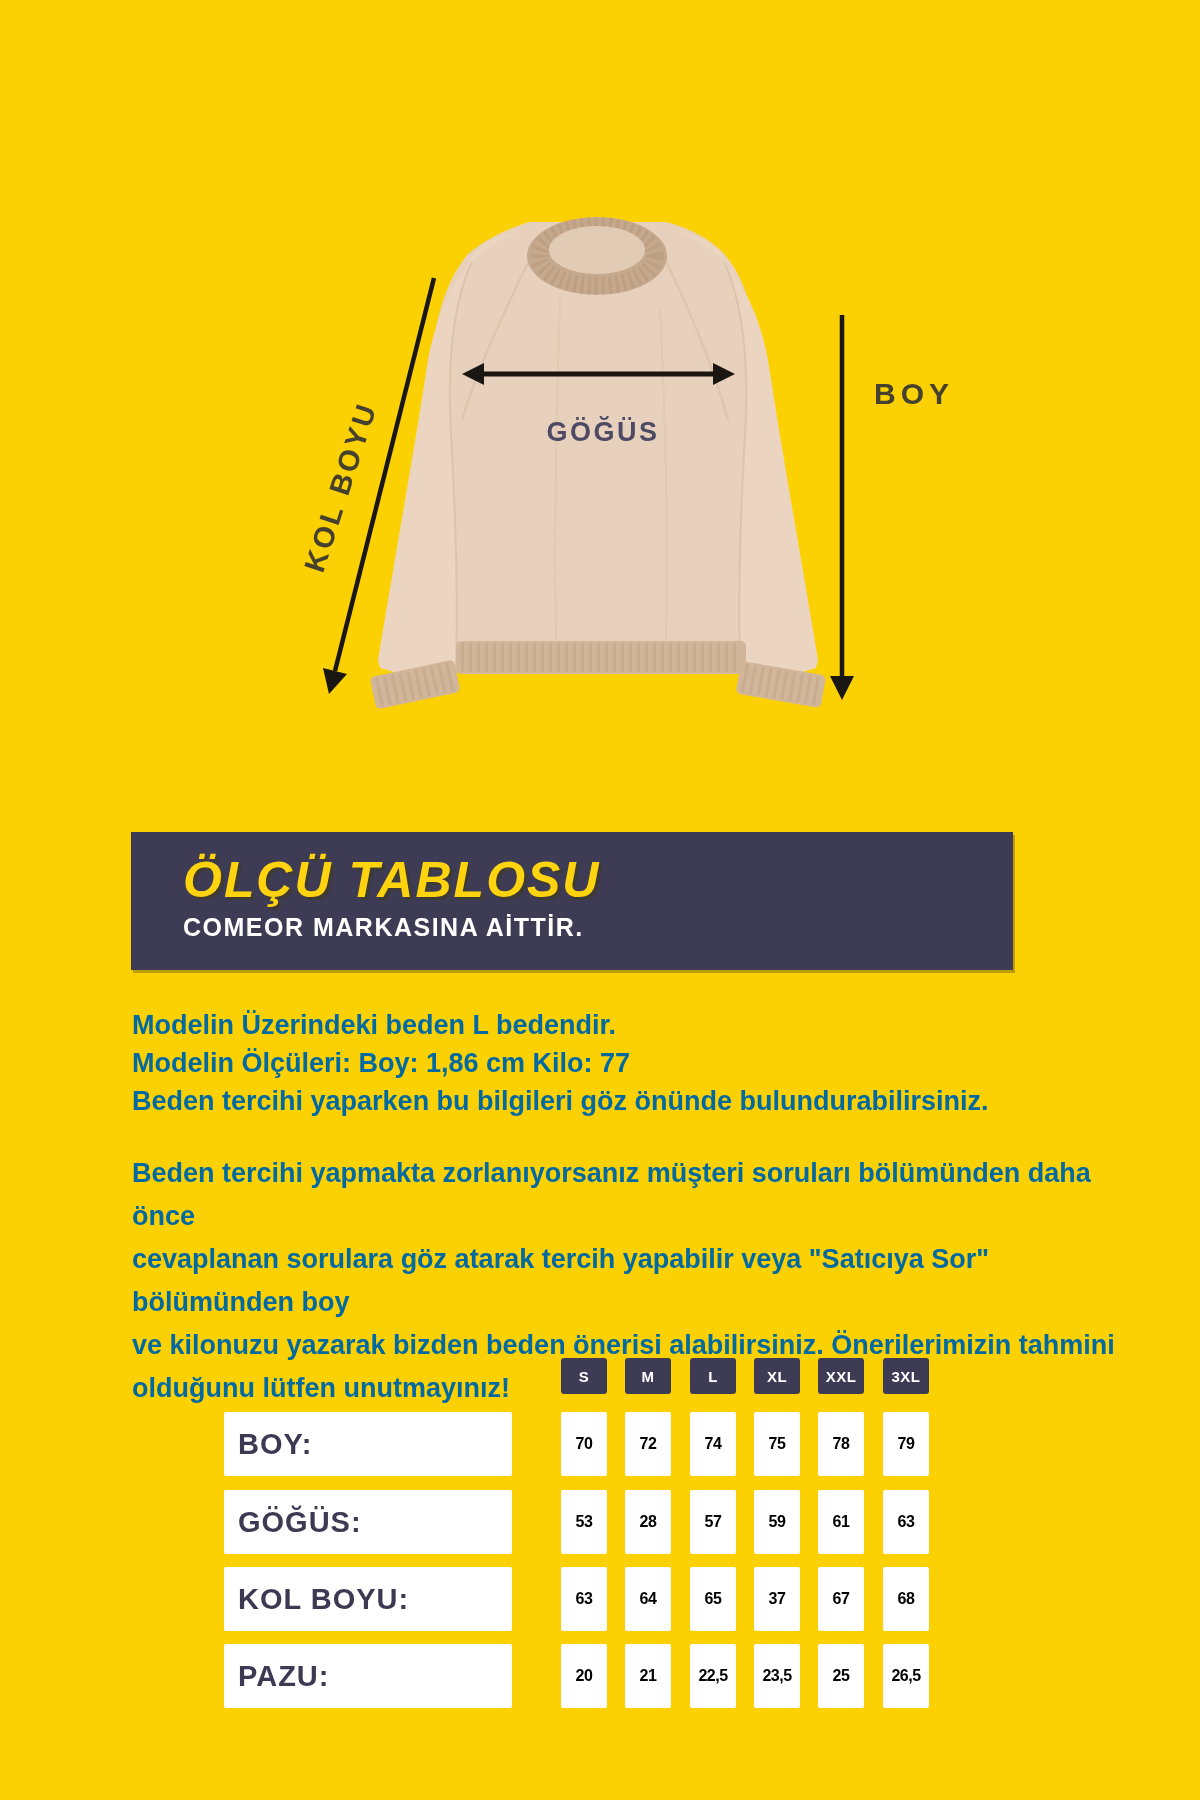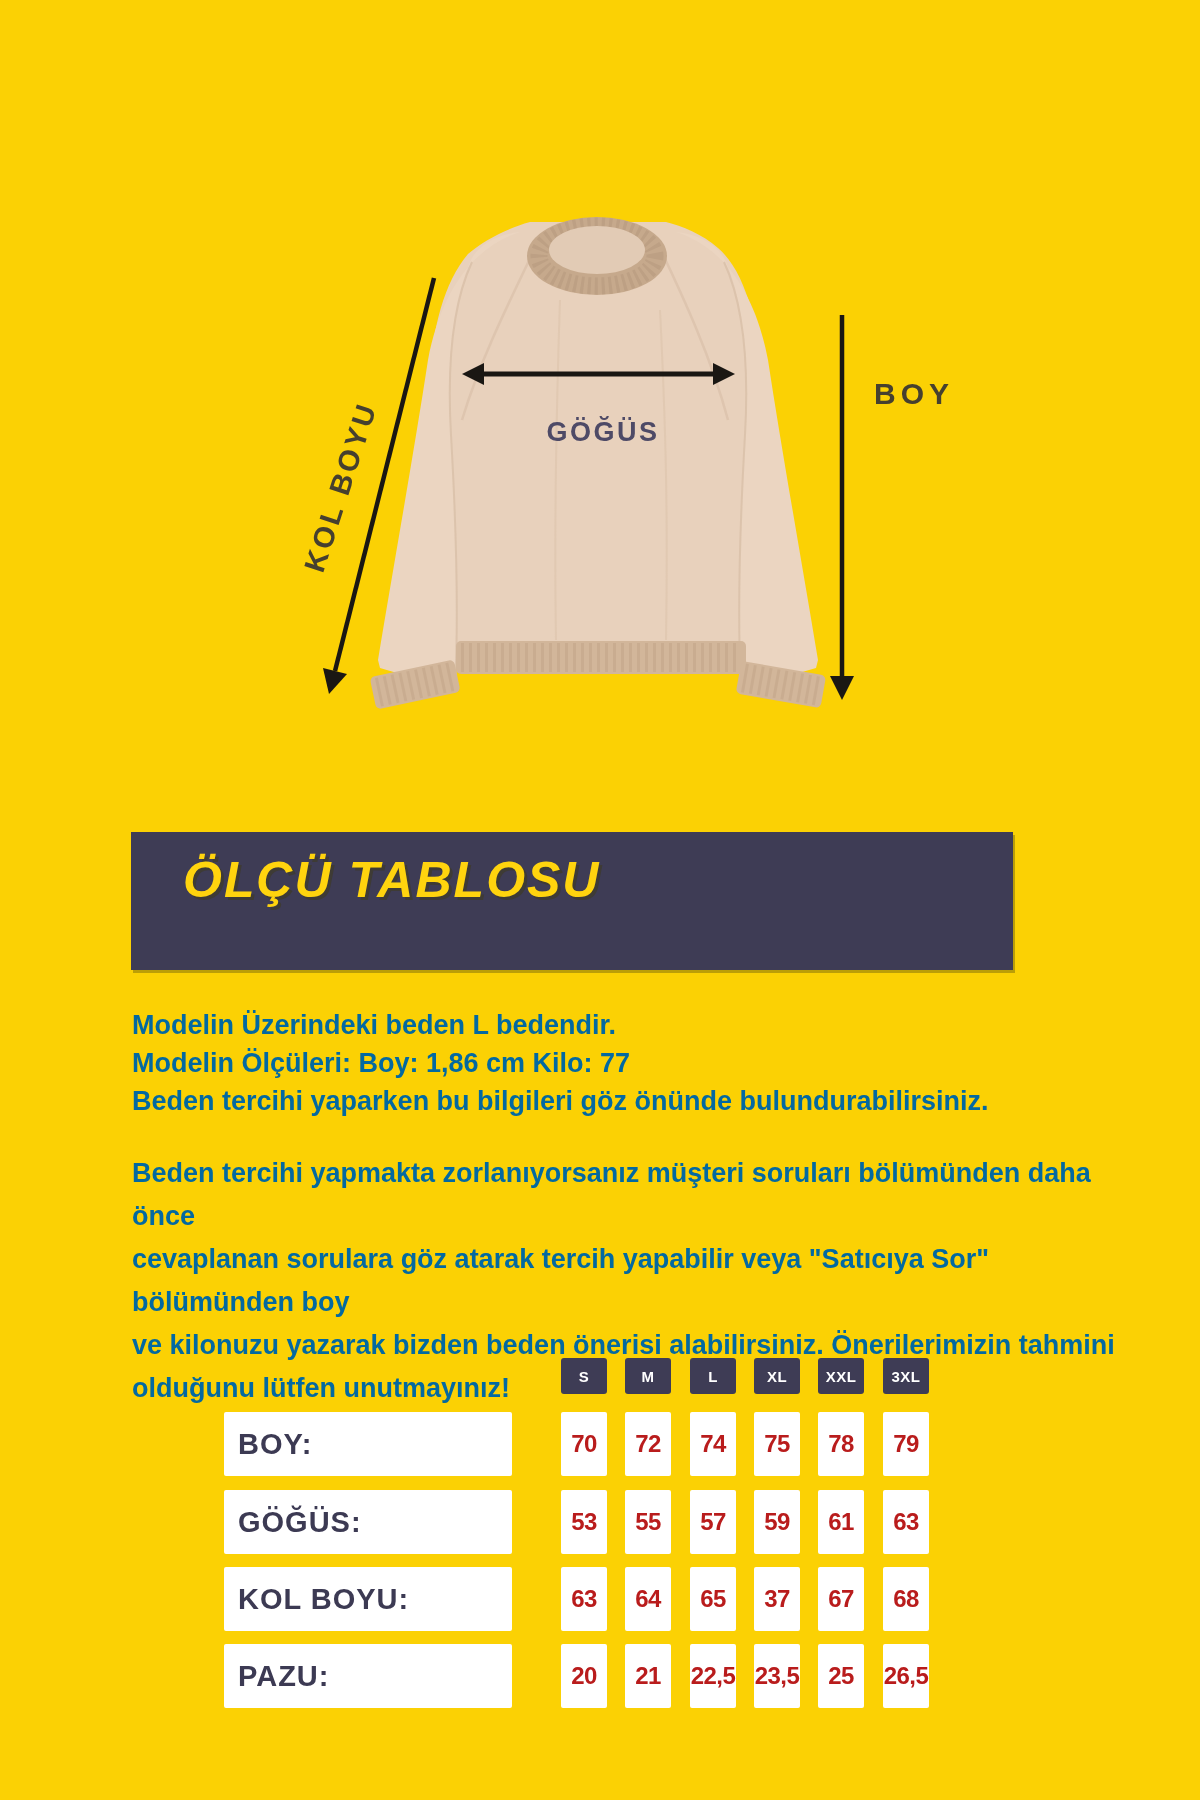--- a/index.html
+++ b/index.html
@@ -50,21 +50,21 @@
   .para-2{top:1152px;line-height:43px;}
   
   .hdrbox{
     position:absolute;top:1358px;width:46px;height:36px;
     background:#3E3C55;color:#FFFFFF;font-weight:bold;font-size:15px;
     letter-spacing:.5px;display:flex;align-items:center;justify-content:center;
     border-radius:3px;
   }
   .cell{
     position:absolute;width:46px;height:64px;background:#FFFFFF;
-    color:#b91c1c;font-weight:bold;font-size:24px;letter-spacing:-0.5px;
+    color:#000000;font-weight:bold;font-size:16px;letter-spacing:-0.5px;
     display:flex;align-items:center;justify-content:center;border-radius:2px;
   }
   .rowlabel{
     position:absolute;left:224px;width:288px;height:64px;background:#FFFFFF;
     box-sizing:border-box;padding-left:14px;display:flex;align-items:center;
     color:#3C3A53;font-weight:bold;font-size:29px;letter-spacing:1px;
     border-radius:2px;
   }
   .c0{left:561px}.c1{left:625px}.c2{left:690px}.c3{left:754px}.c4{left:818px}.c5{left:883px}
   .r0{top:1412px}.r1{top:1490px}.r2{top:1567px}.r3{top:1644px}
@@ -151,20 +151,21 @@
       <polygon points="842,700 830,676 854,676" fill="#1A1713"></polygon>
     </g>
   </svg>
 
   <div class="ill-label lbl-gogus">GÖĞÜS</div>
   <div class="ill-label lbl-boy">BOY</div>
   <div class="ill-label lbl-kol">KOL BOYU</div>
 
   <div class="banner">
     <div class="banner-title">ÖLÇÜ TABLOSU</div>
+    <div class="banner-sub">COMEOR MARKASINA AİTTİR.</div>
   </div>
 
   <div class="para para-1">Modelin Üzerindeki beden L bedendir.
 Modelin Ölçüleri: Boy: 1,86 cm Kilo: 77
 Beden tercihi yaparken bu bilgileri göz önünde bulundurabilirsiniz.</div>
   <div class="para para-2">Beden tercihi yapmakta zorlanıyorsanız müşteri soruları bölümünden daha önce
 cevaplanan sorulara göz atarak tercih yapabilir veya "Satıcıya Sor" bölümünden boy
 ve kilonuzu yazarak bizden beden önerisi alabilirsiniz. Önerilerimizin tahmini
 olduğunu lütfen unutmayınız!</div>
 
@@ -180,21 +181,21 @@
     <div class="rowlabel r0">BOY:</div>
     <div class="cell r0 c0">70</div>
     <div class="cell r0 c1">72</div>
     <div class="cell r0 c2">74</div>
     <div class="cell r0 c3">75</div>
     <div class="cell r0 c4">78</div>
     <div class="cell r0 c5">79</div>
 
     <div class="rowlabel r1">GÖĞÜS:</div>
     <div class="cell r1 c0">53</div>
-    <div class="cell r1 c1">55</div>
+    <div class="cell r1 c1">28</div>
     <div class="cell r1 c2">57</div>
     <div class="cell r1 c3">59</div>
     <div class="cell r1 c4">61</div>
     <div class="cell r1 c5">63</div>
 
     <div class="rowlabel r2">KOL BOYU:</div>
     <div class="cell r2 c0">63</div>
     <div class="cell r2 c1">64</div>
     <div class="cell r2 c2">65</div>
     <div class="cell r2 c3">37</div>

